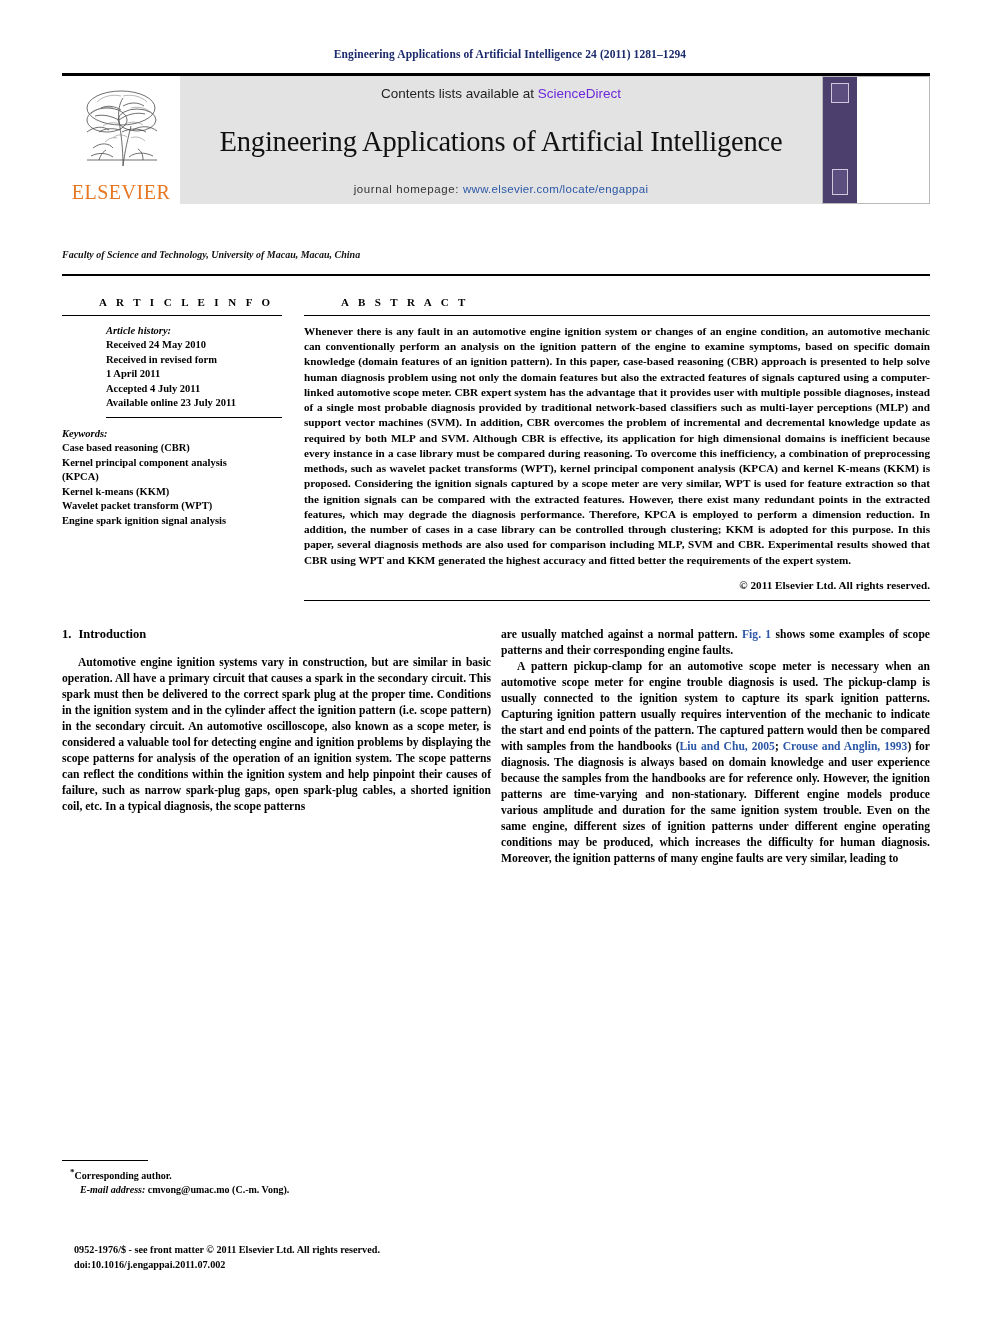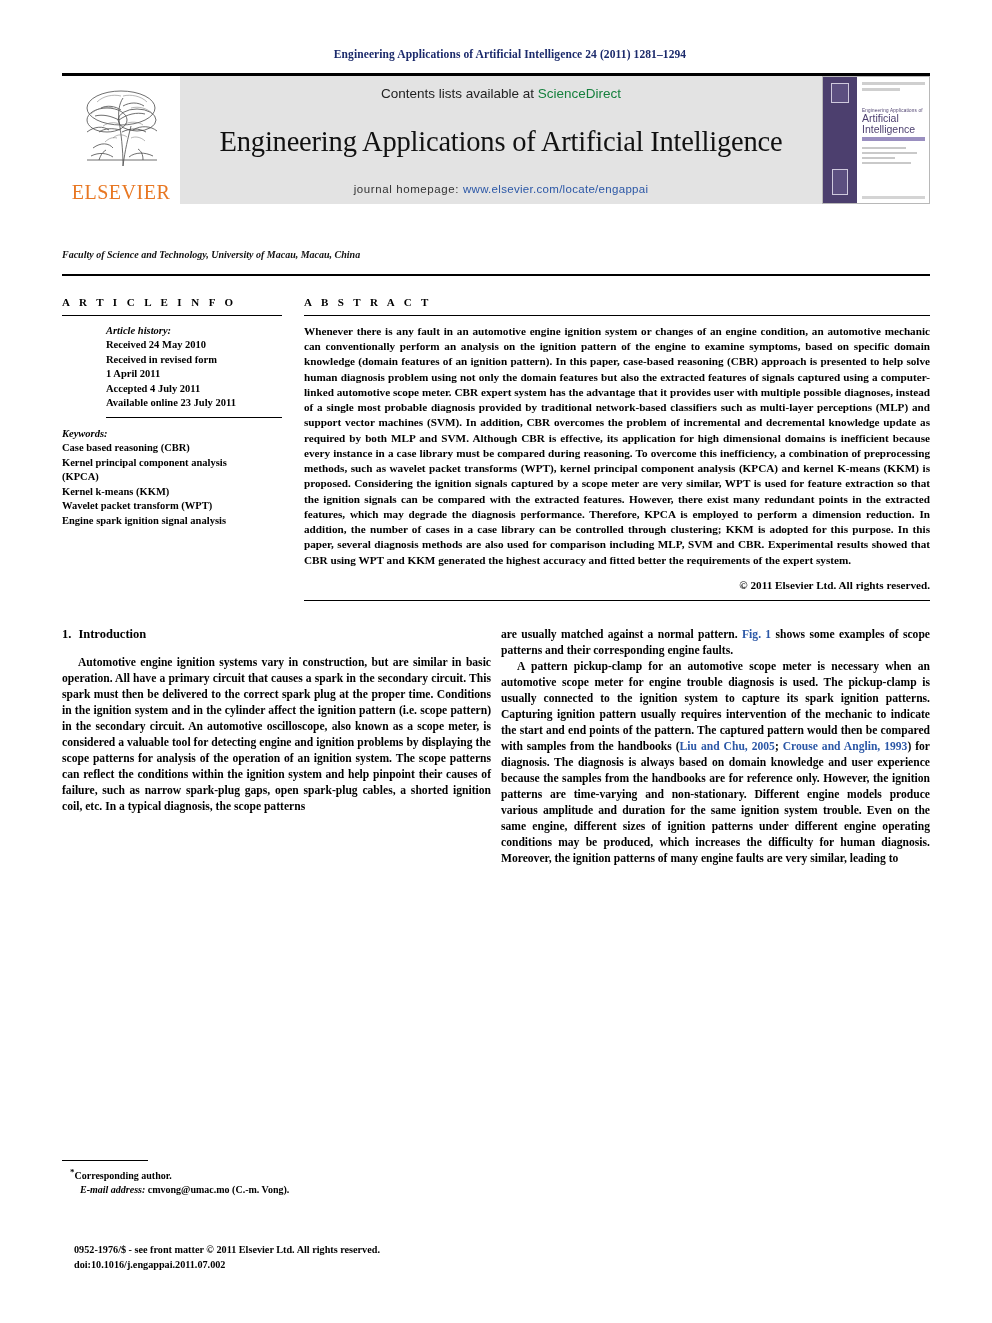--- a/index.html
+++ b/index.html
@@ -65,21 +65,21 @@
     flex-direction: column;
     justify-content: space-between;
     align-items: center;
     padding: 10px 6px 9px 6px;
   }
   .contents-line {
     font-family: "Liberation Sans", sans-serif;
     font-size: 13.5px;
     color: #222;
   }
-  .contents-line .sd-link { color: #15803d; text-align: right; }
+  .contents-line .sd-link { color: #6d28d9; text-align: right; }
   .journal-title {
     font-family: "Liberation Serif", serif;
     font-size: 28.5px;
     color: #111;
     letter-spacing: -0.2px;
     text-align: center;
   }
   .homepage-line {
     font-family: "Liberation Sans", sans-serif;
     font-size: 11.5px;
@@ -176,20 +176,21 @@
   .col-info { width: 220px; flex: 0 0 220px; }
   .col-abstract { flex: 1 1 auto; }
 
   .sec-head {
     font-family: "Liberation Serif", serif;
     font-weight: bold;
     font-size: 11px;
     letter-spacing: 3.4px;
     color: #000;
     margin-bottom: 7px;
+    margin-left: 37px;
   }
   .thin-rule { border-top: 1px solid #000; margin-bottom: 8px; }
 
   .hist-head, .kw-head {
     font-style: italic;
     font-weight: bold;
     font-size: 10.5px;
     line-height: 1.38;
   }
   .hist-list, .kw-list {
@@ -323,36 +324,20 @@
       <div class="homepage-line">
         <span>journal homepage: </span><span class="hp-link">www.elsevier.com/locate/engappai</span>
       </div>
     </div>
 
     <div class="cover-thumb">
       <div class="cover-left">
         <div class="cover-mark"></div>
         <div class="cover-mark2"></div>
       </div>
-      <div class="cover-right">
-        <div class="cov-topline"></div>
-        <div class="cov-topline short"></div>
-        <div class="cov-gap"></div>
-        <div class="cov-kicker">Engineering Applications of</div>
-        <div class="cov-big">Artificial</div>
-        <div class="cov-big">Intelligence</div>
-        <div class="cov-bar"></div>
-        <div class="cov-lines">
-          <div class="cov-line w1"></div>
-          <div class="cov-line w2"></div>
-          <div class="cov-line w3"></div>
-          <div class="cov-line w4"></div>
-        </div>
-        <div class="cov-foot"></div>
-      </div>
     </div>
   </div>
 
   <div class="title-block">
     <div class="affiliation">Faculty of Science and Technology, University of Macau, Macau, China</div>
   </div>
 
   <div class="info-rule"></div>
   <div class="info-area">
 

